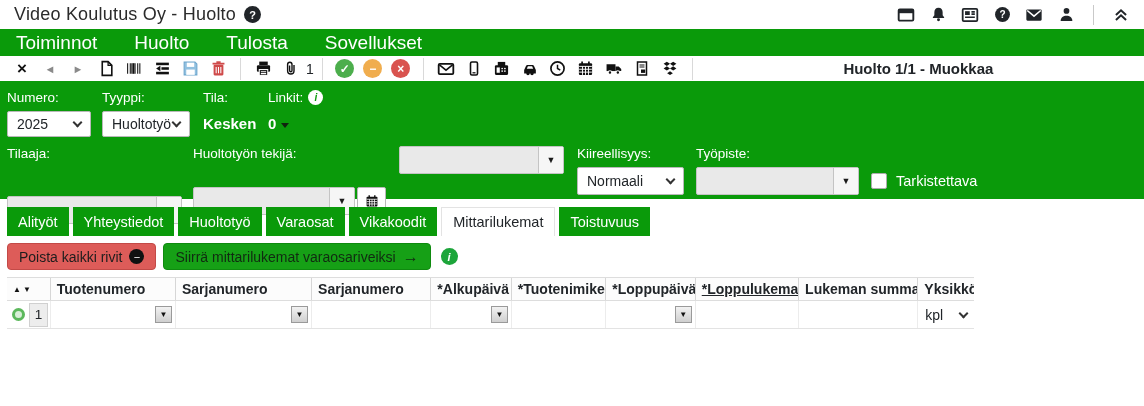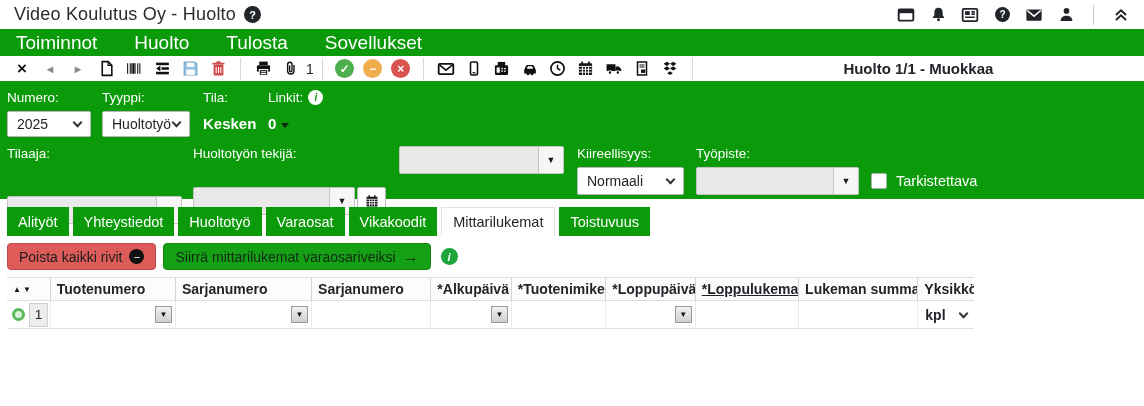--- a/index.html
+++ b/index.html
@@ -440,21 +440,21 @@
         <div class="td c6">
           <span></span>
           <span class="cell-dd">▼</span>
         </div>
         <div class="td c7">
           <span></span>
         </div>
         <div class="td c8">
           <span></span>
         </div>
-        <div class="td c9" style="border-right:none;font-weight:bold;">
+        <div class="td c9" style="border-right:none;">
           <span class="unit-select">
             <span class="unit-text">kpl</span>
             <span class="chv"></span>
           </span>
         </div>
       </div>
     </div>
   </div>
 
 </div>

